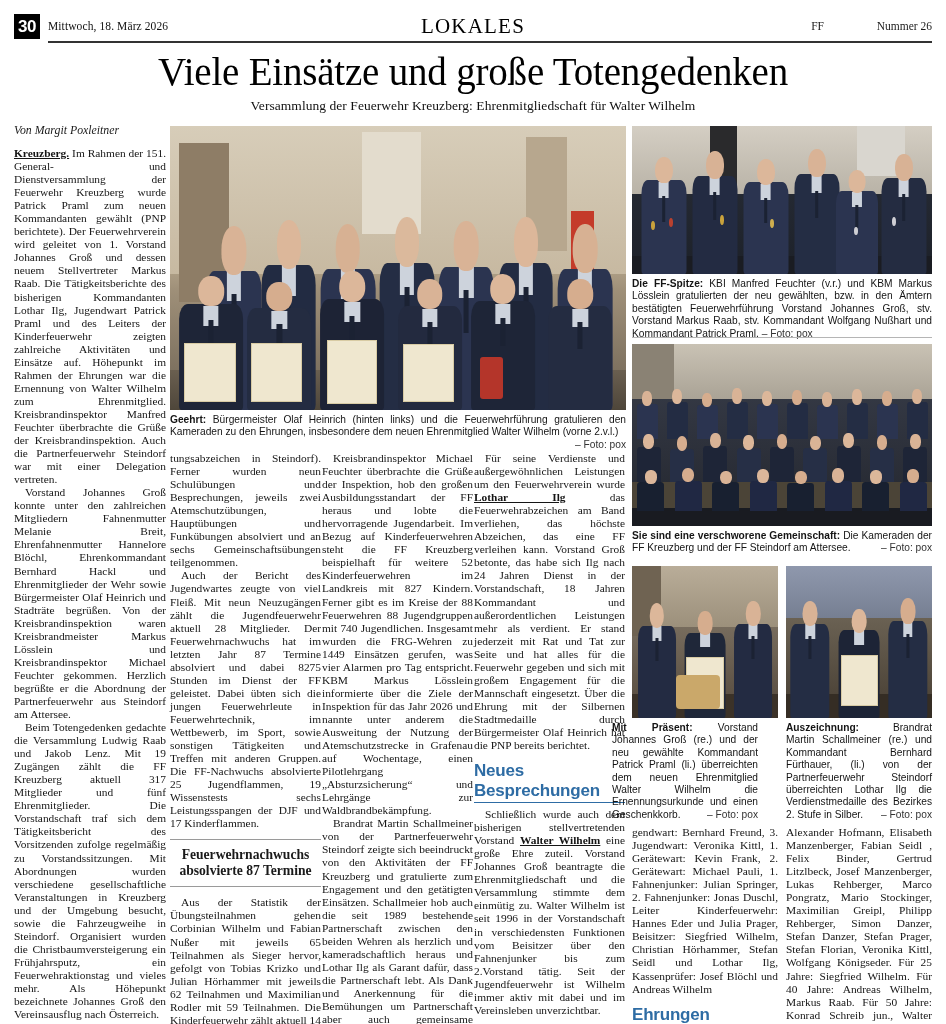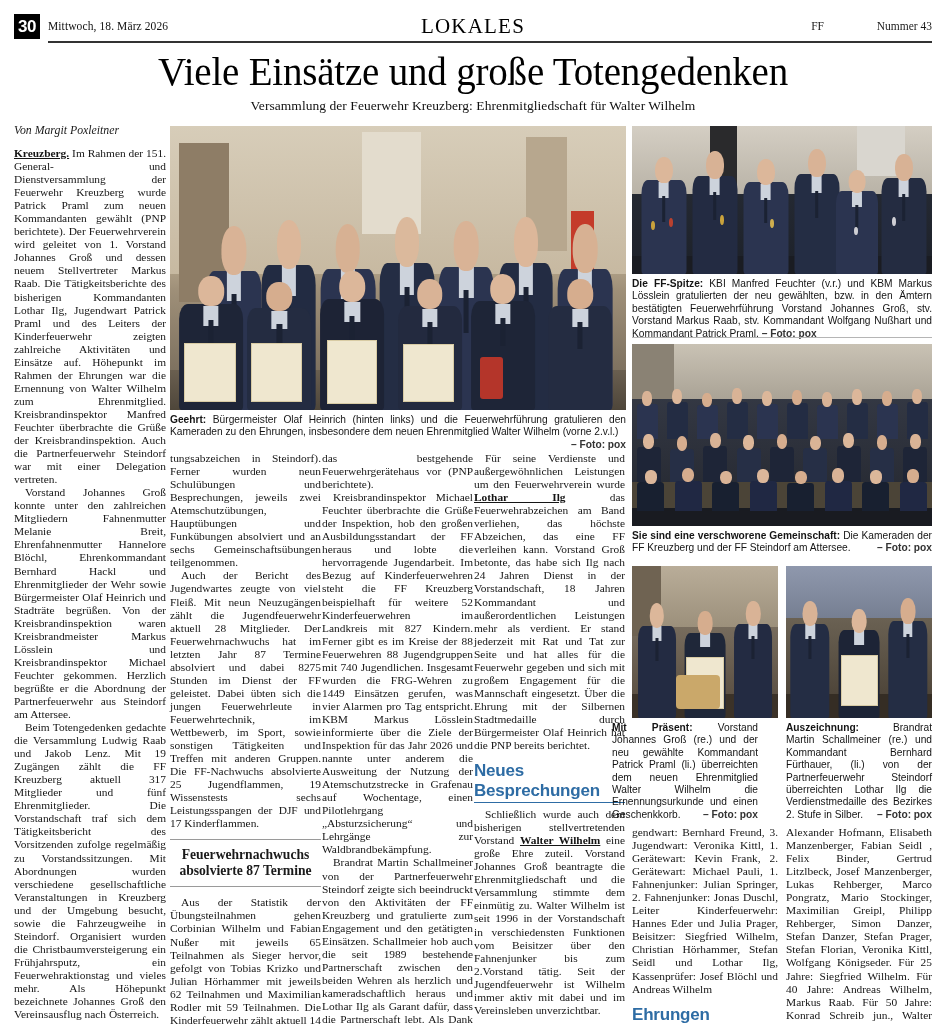--- a/index.html
+++ b/index.html
@@ -75,21 +75,21 @@
   .bluehead.first{margin-top:0;}
 
   
   .photo{position:absolute;overflow:hidden;background:#3a4254;}
   .caption{
     position:absolute;
     font-family:"Liberation Sans","DejaVu Sans",sans-serif;
     font-size:10.2px;line-height:12.4px;color:#141414;text-align:justify;
   }
   .caption b{font-weight:700;}
-  .credit{font-weight:700;color:#333;white-space:nowrap;}
+  .credit{font-weight:400;color:#333;white-space:nowrap;}
   .cap-rule{position:absolute;height:1px;background:#b5b5b5;}
 
   
   .fig{position:absolute;bottom:0;}
   .fig .head{position:absolute;left:50%;transform:translateX(-50%);border-radius:48% 48% 44% 44%;}
   .fig .torso{position:absolute;left:50%;transform:translateX(-50%);border-radius:14% 14% 4% 4%;}
   .fig .tie{position:absolute;left:50%;transform:translateX(-50%);background:#1b2233;}
   .fig .shirt{position:absolute;left:50%;transform:translateX(-50%);background:#cdd3dc;}
   .medal{position:absolute;border-radius:50%;}
   .cert{position:absolute;background:#efe7cf;border:1px solid #d8cba4;}
@@ -97,21 +97,21 @@
 </head>
 <body>
 
 <div class="page">
 
   <div class="masthead">
     <div class="page-num">30</div>
     <div class="mast-date">Mittwoch, 18. März 2026</div>
     <div class="mast-title">LOKALES</div>
     <div class="mast-ff">FF</div>
-    <div class="mast-nr">Nummer 43</div>
+    <div class="mast-nr">Nummer 26</div>
     <div class="mast-rule"></div>
   </div>
 
   <div class="headline">Viele Einsätze und große Totengedenken</div>
   <div class="subhead">Versammlung der Feuerwehr Kreuzberg: Ehrenmitgliedschaft für Walter Wilhelm</div>
 
   <div class="col" style="left:14px;top:123px;width:152px;">
     <div class="byline">Von Margit Poxleitner</div>
     <div class="body-txt">
       <p class="noind"><b>Kreuzberg.</b><span> Im Rahmen der 151. General- und Dienstversammlung der Feuerwehr Kreuzberg wurde Patrick Praml zum neuen Kommandanten gewählt (PNP berichtete). Der Feuerwehrverein wird geleitet von 1. Vorstand Johannes Groß und dessen neuem Stellvertreter Markus Raab. Die Tätigkeitsberichte des bisherigen Kommandanten Lothar Ilg, Jugendwart Patrick Praml und des Leiters der Kinderfeuerwehr zeigten zahlreiche Aktivitäten und Einsätze auf. Höhepunkt im Rahmen der Ehrungen war die Ernennung von Walter Wilhelm zum Ehrenmitglied. Kreisbrandinspektor Manfred Feuchter überbrachte die Grüße der Kreisbrandinspektion. Auch die Partnerfeuerwehr Steindorf war mit einer Delegation vertreten.</span></p>
@@ -232,21 +232,20 @@
     <div class="subsec" style="white-space:pre-line;"><span>Feuerwehrnachwuchs
 absolvierte 87 Termine</span></div>
     <div class="body-txt">
       <p>Aus der Statistik der Übungsteilnahmen gehen Corbinian Wilhelm und Fabian Nußer mit jeweils 65 Teilnahmen als Sieger hervor, gefolgt von Tobias Krizko und Julian Hörhammer mit jeweils 62 Teilnahmen und Maximilian Rodler mit 59 Teilnahmen. Die Kinderfeuerwehr zählt aktuell 14 Mitglieder. Gemeinsam besuchten sie die Atemschutzstrecke in Grafenau, trafen sich mehrmals zu verschiedenen Aktivitäten und nahmen auch an Terminen des Feuerwehrvereins teil. Insgesamt haben Betreuer 103 Stunden und die Kids 244 Stunden gemeinsam verbracht.</p>
 
     </div>
   </div>
 
   <div class="col" style="left:322px;top:452px;width:151px;">
     <div class="body-txt">
-      <p class="noind">das bestgehende Feuerwehrgerätehaus vor (PNP berichtete).</p>
       <p>Kreisbrandinspektor Michael Feuchter überbrachte die Grüße der Inspektion, hob den großen Ausbildungsstandart der FF heraus und lobte die hervorragende Jugendarbeit. Im Bezug auf Kinderfeuerwehren steht die FF Kreuzberg beispielhaft für weitere 52 Kinderfeuerwehren im Landkreis mit 827 Kindern. Ferner gibt es im Kreise der 88 Feuerwehren 88 Jugendgruppen mit 740 Jugendlichen. Insgesamt wurden die FRG-Wehren zu 1449 Einsätzen gerufen, was vier Alarmen pro Tag entspricht. KBM Markus Lösslein informierte über die Ziele der Inspektion für das Jahr 2026 und nannte unter anderem die Ausweitung der Nutzung der Atemschutzstrecke in Grafenau auf Wochentage, einen Pilotlehrgang „Absturzsicherung“ und Lehrgänge zur Waldbrandbekämpfung.</p>
       <p>Brandrat Martin Schallmeiner von der Partnerfeuerwehr Steindorf zeigte sich beeindruckt von den Aktivitäten der FF Kreuzberg und gratulierte zum Engagement und den getätigten Einsätzen. Schallmeier hob auch die seit 1989 bestehende Partnerschaft zwischen den beiden Wehren als herzlich und kameradschaftlich heraus und Lothar Ilg als Garant dafür, dass die Partnerschaft lebt. Als Dank und Anerkennung für die Bemühungen um Partnerschaft aber auch gemeinsame Feuerwehraktivitäten wurde Lothar Ilg die Verdienstmedaille des Bezirkes 2. Stufe in Silber überreicht. Neben den Ehrungen gab es seitens der Aktiven, des Vereins und des Patenvereins verschiedene Geschenke als äußeres Zeichen der Dankbarkeit.</p>
     </div>
   </div>
 
   <div class="col" style="left:474px;top:452px;width:151px;">
     <div class="body-txt">
       <p><span>Für seine Verdienste und außergewöhnlichen Leistungen um den Feuerwehrverein wurde </span><b>Lothar Ilg</b><span> das Feuerwehrabzeichen am Band verliehen, das höchste Abzeichen, das eine FF verleihen kann. Vorstand Groß betonte, das habe sich Ilg nach 24 Jahren Dienst in der Vorstandschaft, 18 Jahren Kommandant und außerordentlichen Leistungen mehr als verdient. Er stand jederzeit mit Rat und Tat zur Seite und hat alles für die Feuerwehr gegeben und sich mit großem Engagement für die Mannschaft eingesetzt. Über die Ehrung mit der Silbernen Stadtmedaille durch Bürgermeister Olaf Heinrich hat die PNP bereits berichtet.</span></p>
     </div>
     <div class="bluehead">Neues Besprechungen</div>

